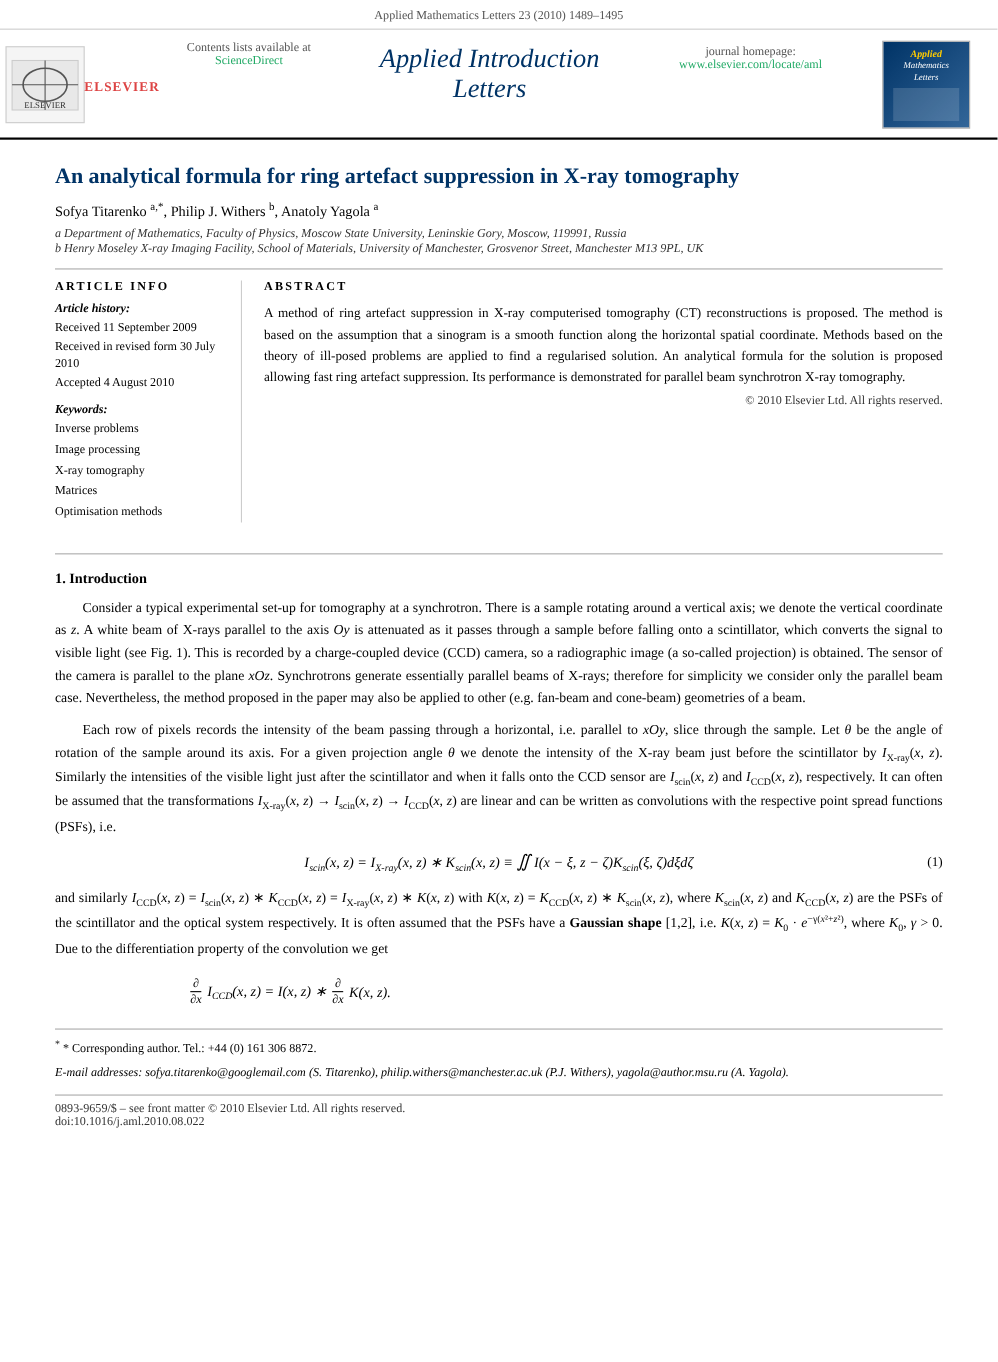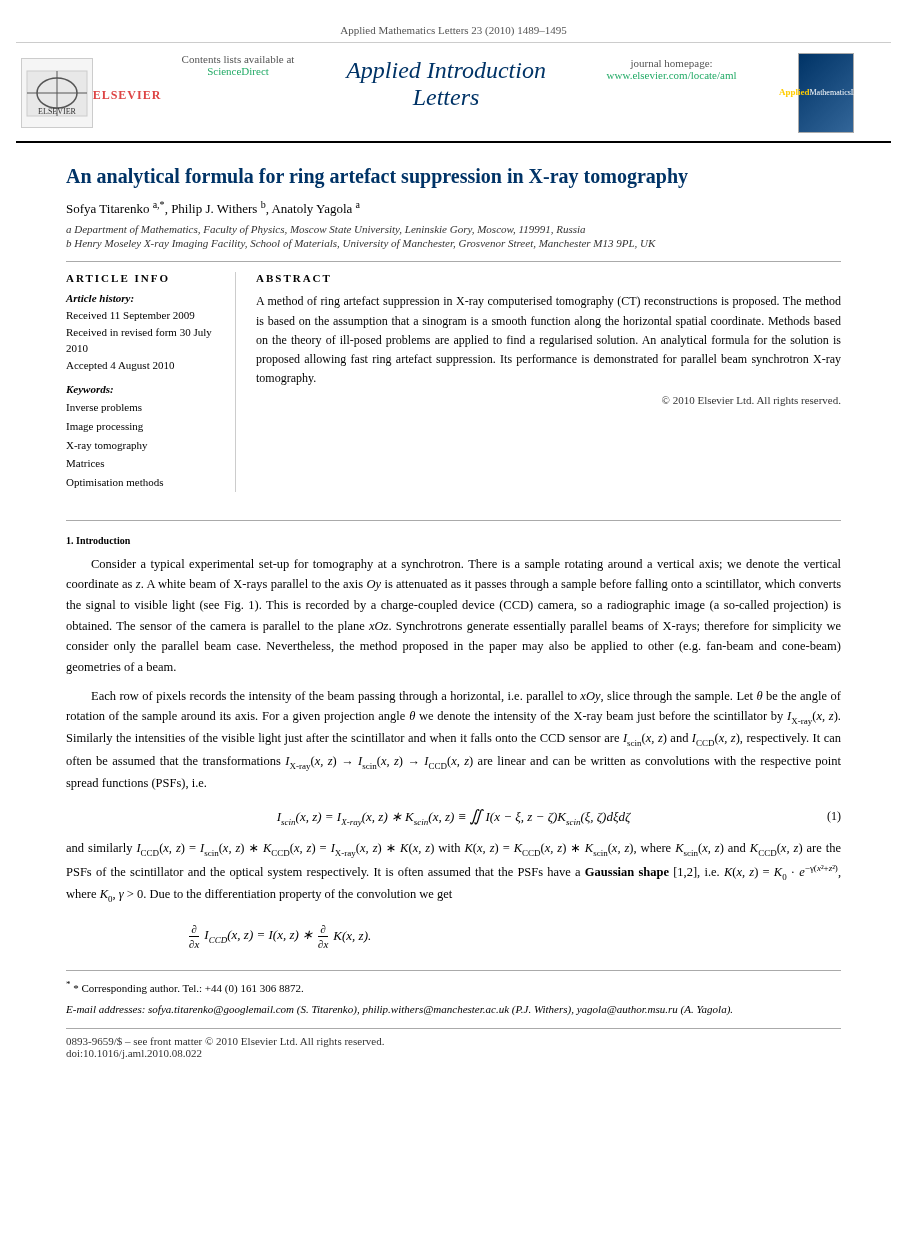--- a/index.html
+++ b/index.html
@@ -8,21 +8,21 @@
       font-family: 'Times New Roman', Times, serif;
       font-size: 13px;
       color: #000;
       width: 907px;
       min-height: 1238px;
     }
     .page-container {
       width: 907px;
       min-height: 1238px;
       background: #fff;
-      padding: 16px;
+      padding: 0;
     }
     
     .top-bar {
       text-align: center;
       font-size: 11px;
       color: #555;
       padding: 8px 0 6px 0;
       border-bottom: 1px solid #ccc;
     }
     
@@ -87,32 +87,34 @@
     }
     .homepage-line a { color: #2a6; text-decoration: none; }
     .journal-logo-right {
       width: 90px;
       flex-shrink: 0;
       display: flex;
       align-items: center;
       justify-content: center;
     }
     .journal-logo-box {
-      width: 56px;
+      width: 80px;
       height: 80px;
       border: 1px solid #aaa;
       background: linear-gradient(135deg, #003366, #336699);
       display: flex;
+      flex-direction: column;
       align-items: center;
       justify-content: center;
       color: white;
       font-size: 8px;
       text-align: center;
       padding: 5px;
       line-height: 1.3;
+      font-style: italic;
     }
     .journal-logo-box .jl-title {
       font-size: 9px;
       font-weight: bold;
       color: #ffcc00;
     }
     
     .main-content {
       padding: 20px 50px 20px 50px;
     }
@@ -191,21 +193,21 @@
       text-align: justify;
     }
     .copyright {
       font-size: 11px;
       text-align: right;
       margin-top: 6px;
       color: #333;
     }
     
     .section-heading {
-      font-size: 10px;
+      font-size: 13px;
       font-weight: bold;
       margin: 14px 0 8px 0;
     }
     
     .body-para {
       font-size: 12.5px;
       line-height: 1.65;
       text-align: justify;
       margin-bottom: 8px;
       text-indent: 2em;

